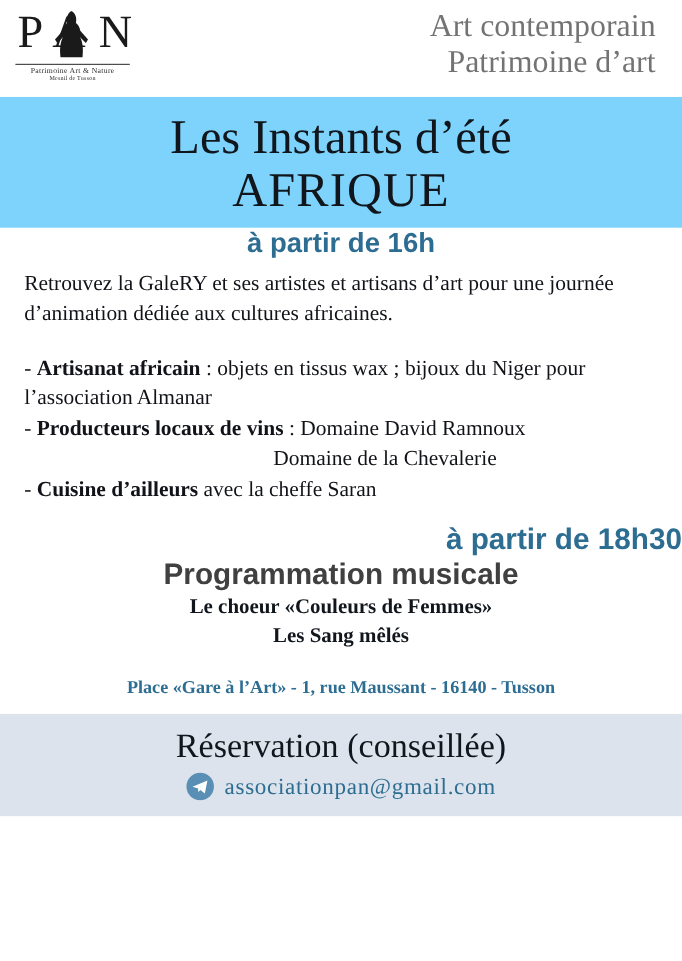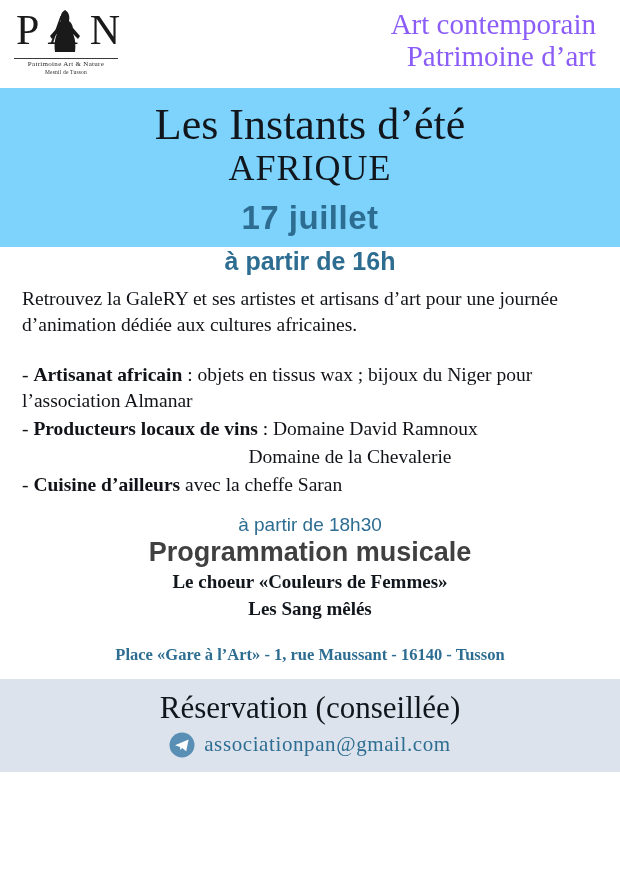--- a/index.html
+++ b/index.html
@@ -84,42 +84,42 @@
   .logo-sub .s2 { font-size: 5.5px; letter-spacing: 0.2px; }
 
   .header-right {
     text-align: right;
     margin-right: 24px;
     margin-top: 8px;
   }
   .header-right .line1,
   .header-right .line2 {
     font-family: "Liberation Serif", serif;
-    color: #8b5cf6;
+    color: #737373;
     font-size: 29px;
     line-height: 1.12;
     font-weight: 400;
   }
 
   
   .title-block {
     background: #7dd3fc;
     padding: 14px 0 10px 0;
     text-align: center;
   }
   .title-1 {
     font-family: "Liberation Serif", serif;
     font-size: 44px;
     color: #11161c;
     line-height: 1.05;
     font-weight: 400;
   }
   .title-2 {
     font-family: "Liberation Serif", serif;
-    font-size: 36px;
+    font-size: 44px;
     color: #11161c;
     line-height: 1.12;
     letter-spacing: 1px;
     font-weight: 400;
   }
   .title-date {
     margin-top: 10px;
     font-family: "Liberation Sans", sans-serif;
     font-size: 33px;
     font-weight: bold;
@@ -154,24 +154,24 @@
     font-weight: bold;
   }
   .indent-line {
     text-align: center;
     padding-left: 80px;
     margin-bottom: 2px;
   }
 
   
   .music-hour {
-    text-align: center;
+    text-align: right;
     font-family: "Liberation Sans", sans-serif;
-    font-size: 19px;
-    font-weight: normal;
+    font-size: 27px;
+    font-weight: bold;
     color: #2e6d92;
     margin-top: 16px;
     line-height: 1.18;
   }
   .music-title {
     text-align: center;
     font-family: "Liberation Sans", sans-serif;
     font-size: 27px;
     font-weight: bold;
     color: #404040;
@@ -254,21 +254,20 @@
 
     <div class="header-right">
       <div class="line1">Art contemporain</div>
       <div class="line2">Patrimoine d’art</div>
     </div>
   </div>
 
   <div class="title-block">
     <div class="title-1">Les Instants d’été</div>
     <div class="title-2">AFRIQUE</div>
-    <div class="title-date">17 juillet</div>
   </div>
 
   <div class="subtitle-hour">à partir de 16h</div>
 
   <div class="body-text">
     <div class="intro">Retrouvez la GaleRY et ses artistes et artisans d’art pour une journée d’animation dédiée aux cultures africaines.</div>
 
     <div class="list-line">
       <span>- </span><span class="b">Artisanat africain</span><span> : objets en tissus wax ;  bijoux du Niger pour l’association Almanar</span>
     </div>

